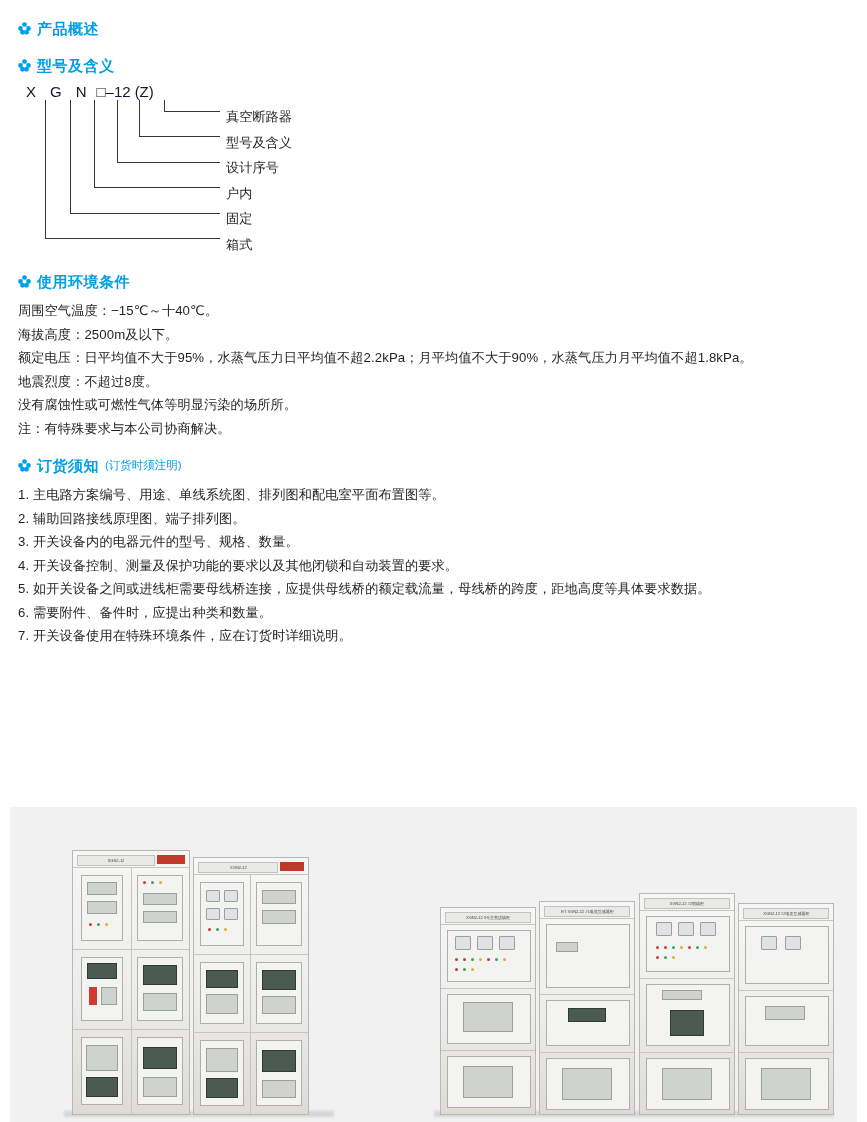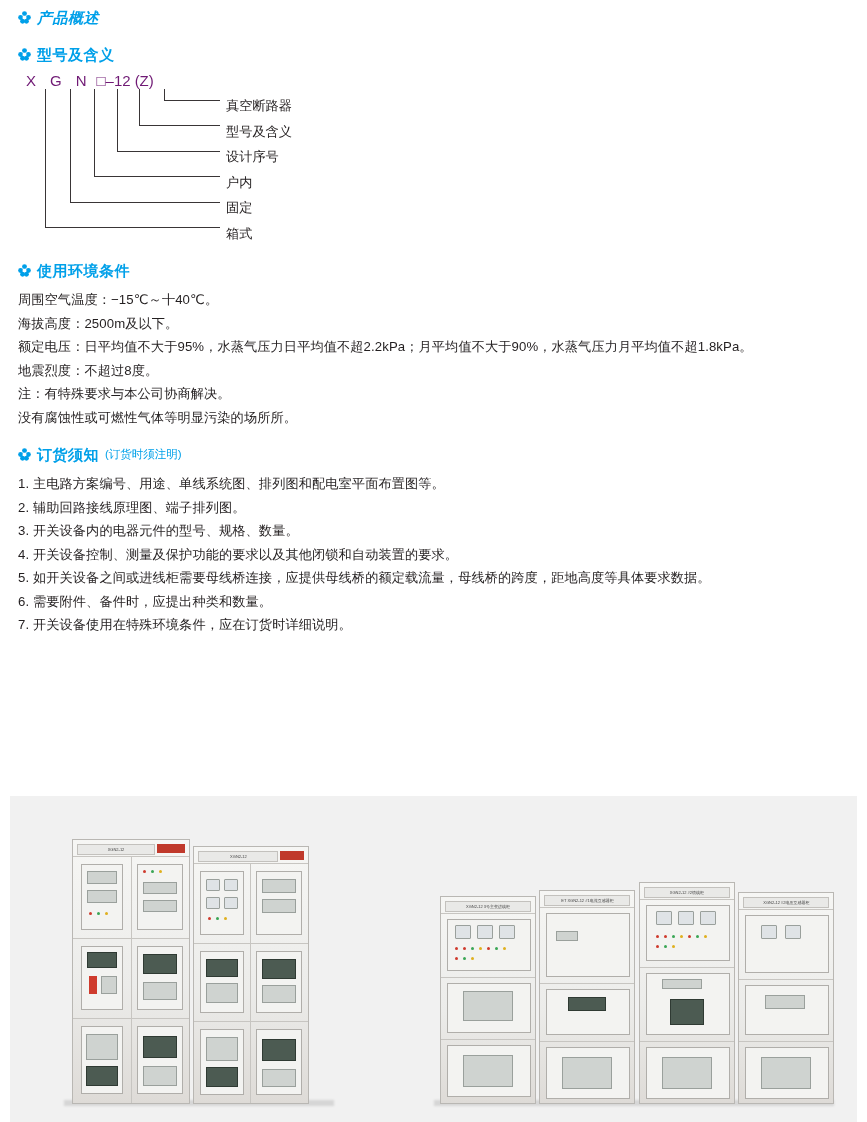--- a/index.html
+++ b/index.html
@@ -56,38 +56,38 @@
   
   .para {
     font-size: 13.2px;
     line-height: 20px;
     color: #231f20;
     margin: 0;
     letter-spacing: 0.1px;
   }
   .indent { text-indent: 26px; }
 
-  #sec-overview { margin-top: 10px; font-style: italic; }
+  #sec-overview { margin-top: 21px; }
   #overview-body { margin-top: 8px; }
 
   
   #sec-model { margin-top: 22px; }
   .model-wrap {
     position: relative;
     margin-top: 10px;
     height: 175px;
   }
   .model-code {
     position: absolute;
     left: 8px;
     top: 0;
     font-size: 15px;
     letter-spacing: 0px;
     white-space: nowrap;
-    color: #701a75;
+    color: #0f172a;
   }
   .model-code span { display: inline-block; }
   .model-labels {
     position: absolute;
     left: 208px;
     top: 21px;
     font-size: 13.2px;
     line-height: 25.5px;
     color: #231f20;
     font-family: Liberation Serif, serif;
@@ -293,22 +293,22 @@
       </svg>
     </span>
     <span class="htext">使用环境条件</span>
   </div>
 
   <div id="env-body">
     <p class="para">周围空气温度：−15℃～十40℃。</p>
     <p class="para">海拔高度：2500m及以下。</p>
     <p class="para">额定电压：日平均值不大于95%，水蒸气压力日平均值不超2.2kPa；月平均值不大于90%，水蒸气压力月平均值不超1.8kPa。</p>
     <p class="para">地震烈度：不超过8度。</p>
+    <p class="para">没有腐蚀性或可燃性气体等明显污染的场所所。</p>
     <p class="para">注：有特殊要求与本公司协商解决。</p>
-    <p class="para">没有腐蚀性或可燃性气体等明显污染的场所所。</p>
   </div>
 
   <div class="sec-head" id="sec-order">
     <span class="flower">
       <svg viewBox="0 0 16 16" width="13" height="13" aria-hidden="true">
         <g fill="#00a0e9">
           <circle cx="8" cy="3.2" r="3.0"></circle>
           <circle cx="3.2" cy="8" r="3.0"></circle>
           <circle cx="12.8" cy="8" r="3.0"></circle>
           <circle cx="5.6" cy="12.6" r="3.0"></circle>

